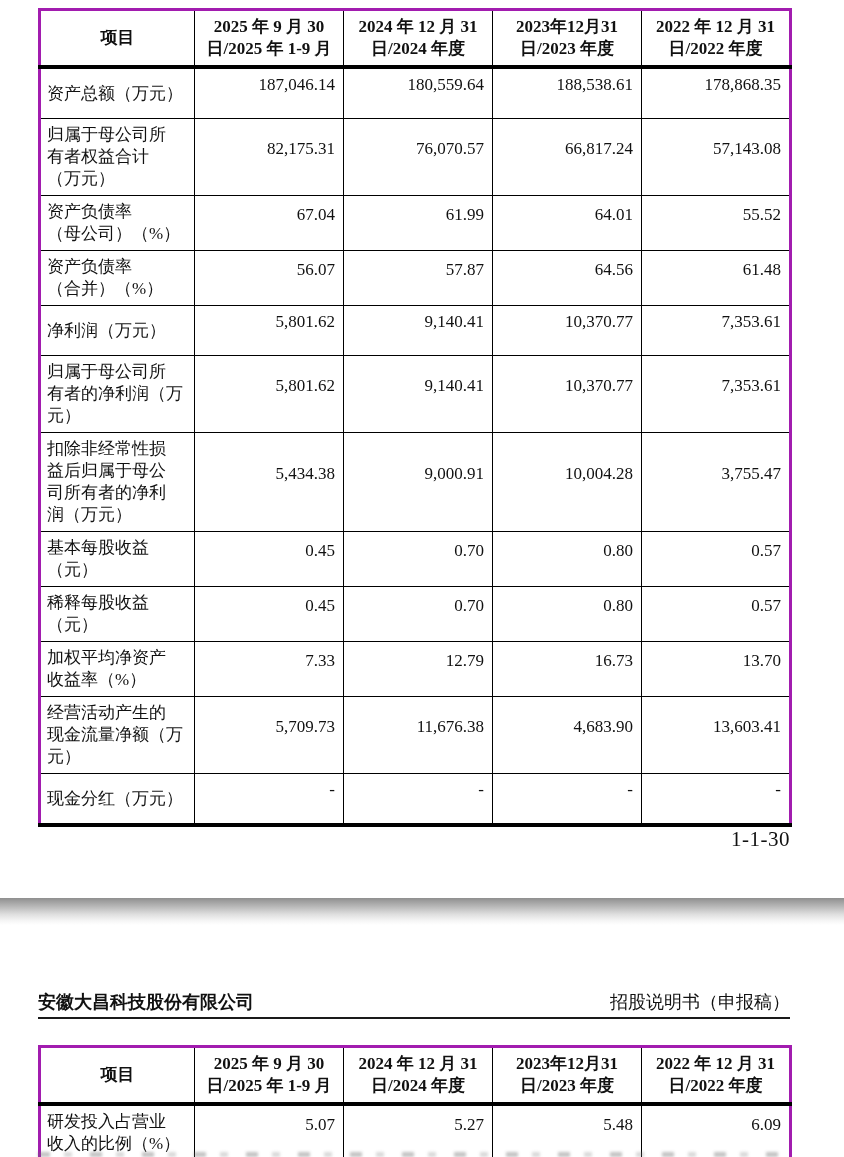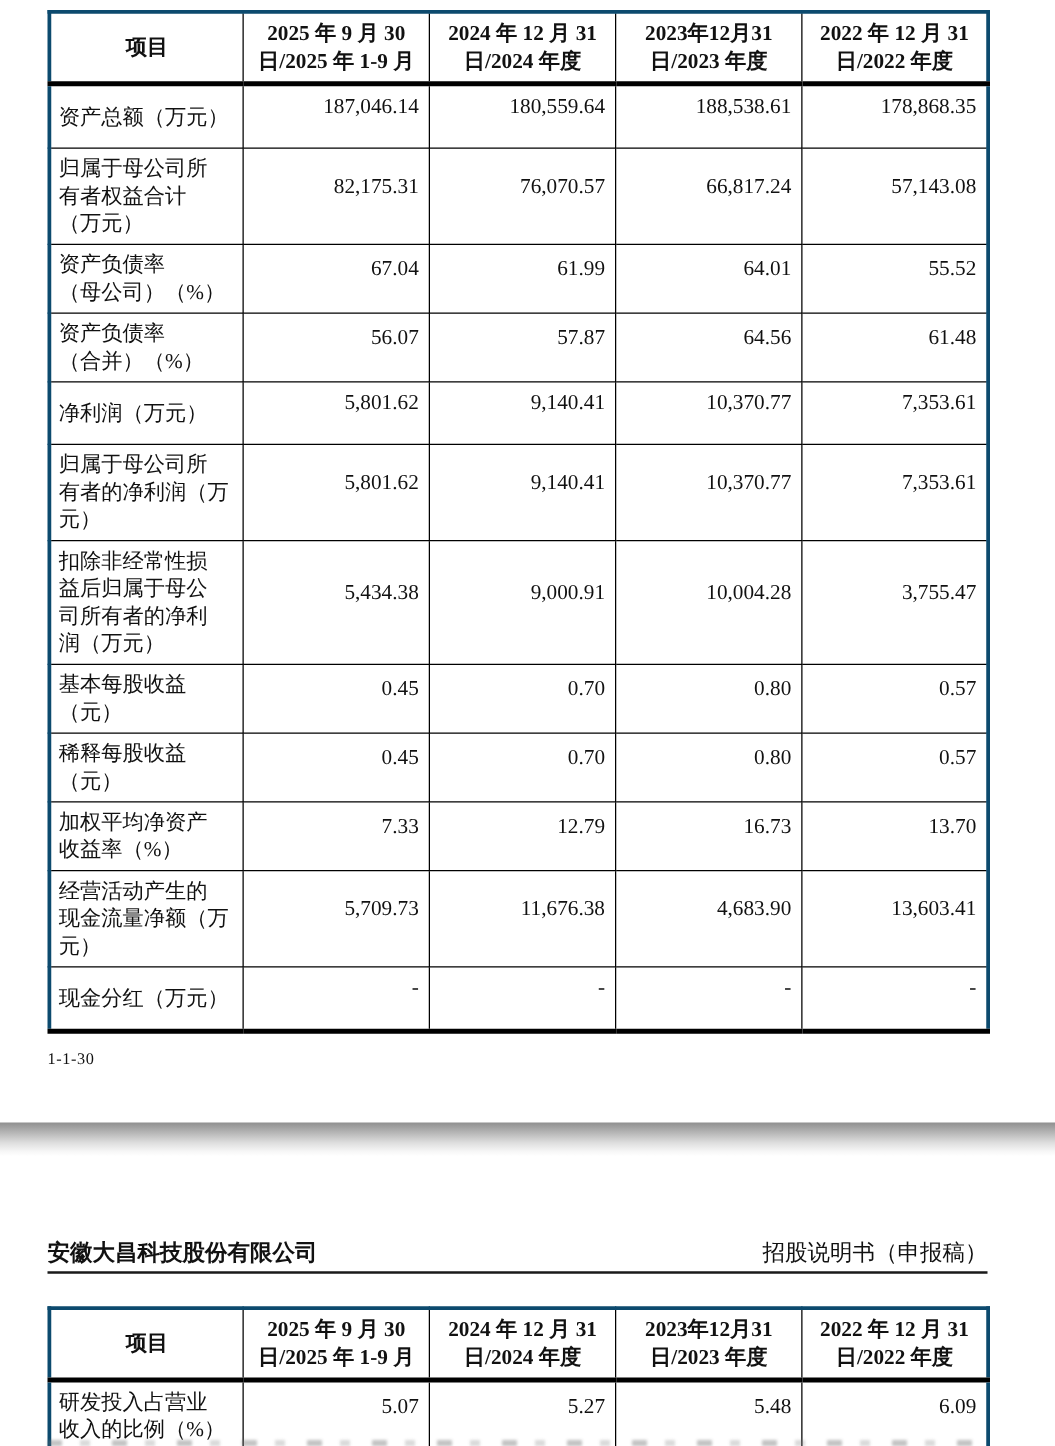--- a/index.html
+++ b/index.html
@@ -12,21 +12,21 @@
     position:relative;
   }
   .sheet{position:absolute;left:38px;width:752px;}
   .page1{top:8px;}
   .page2{top:990px;}
 
   table.doc-table{
     border-collapse:collapse;
     table-layout:fixed;
     width:752px;
-    border:3px solid #0c4a6e;
+    border:3px solid #a21caf;
   }
   table.doc-table th, table.doc-table td{
     border:1px solid #000;
     font-size:17px;
     line-height:22px;
     vertical-align:middle;
     overflow:hidden;
   }
   table.doc-table tr:last-child th,
   table.doc-table tr:last-child td{border-bottom:4px solid #000;}
@@ -43,23 +43,22 @@
   }
   td.num{
     text-align:right;
     padding:5px 8px 22px 4px;
     font-variant-numeric:lining-nums;
   }
   col.c-label{width:155px;}
   col.c-data{width:149px;}
 
   .page-number{
-    text-align:left;
-    font-size:13px;
-    margin-top:12px;
+    text-align:right;
+    font-size:21px;
     letter-spacing:.5px;
   }
 
   .page-separator{
     position:absolute;
     left:0;top:898px;
     width:844px;height:27px;
     background:linear-gradient(180deg,#8f8f8f 0%,#b6b6b6 30%,#dedede 60%,#f6f6f6 85%,#ffffff 100%);
   }
 

